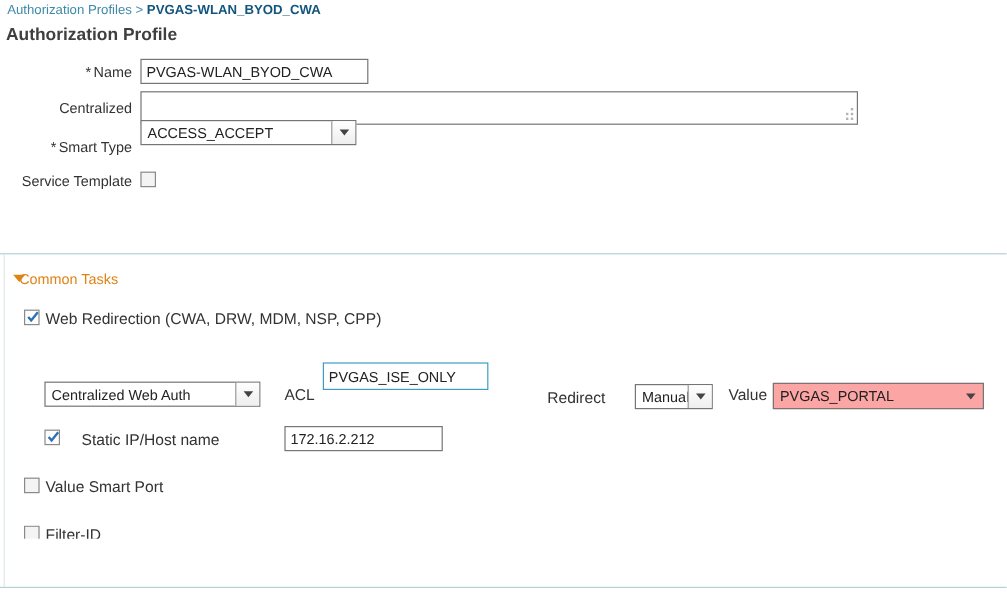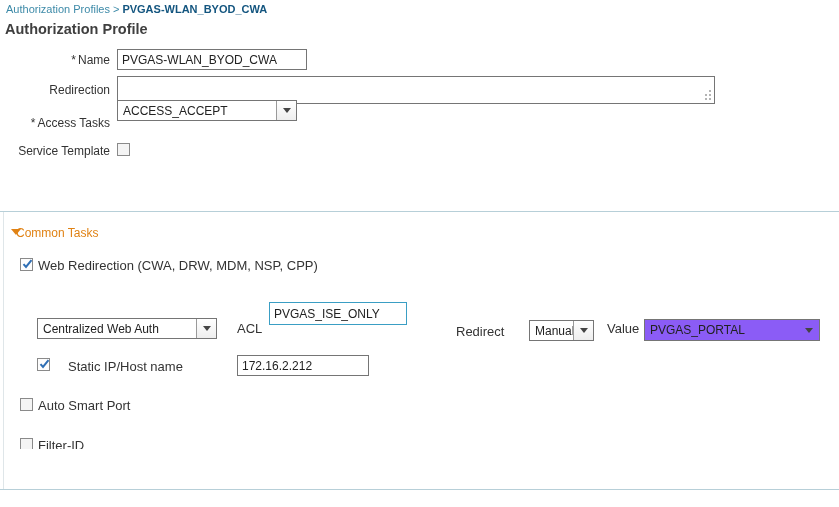--- a/index.html
+++ b/index.html
@@ -125,21 +125,21 @@
     display: flex;
     align-items: center;
     justify-content: center;
   }
 
   
   .combo-plain {
     position: absolute;
     box-sizing: border-box;
     border: 1px solid #757575;
-    background: #8b5cf6;
+    background: #fca5a5;
     display: flex;
     align-items: center;
     padding: 0 6px 0 5px;
   }
   .combo-plain .combo-text {
     flex: 1 1 auto;
     font-size: 12px;
     color: #222222;
     white-space: nowrap;
     overflow: hidden;
@@ -225,33 +225,33 @@
 </div>
 
 <div class="page-title">Authorization Profile</div>
 
 <div class="form-label" style="left:0px; top:53px; width:110px;">
   <span class="req-star">*</span><span>Name</span>
 </div>
 <input class="txt-input" style="left: 117px; top: 49px; width: 190px; height: 21px;" value="PVGAS-WLAN_BYOD_CWA">
 
 <div class="form-label" style="left:0px; top:83px; width:110px;">
-  <span>Redirection</span>
+  <span>Centralized</span>
 </div>
 <textarea class="txt-area" style="left: 117px; top: 76px; width: 598px; height: 28px;"></textarea>
 <div class="resize-grip" style="left:702px; top:90px; width:12px; height:12px;">
   <i style="left:7px; top:0px;"></i>
   <i style="left:3px; top:4px;"></i>
     <i style="left:7px; top:4px;"></i>
   <i style="left:3px; top:8px;"></i>
     <i style="left:7px; top:8px;"></i>
 </div>
 
 <div class="form-label" style="left:0px; top:116px; width:110px;">
-  <span class="req-star">*</span><span>Access Tasks</span>
+  <span class="req-star">*</span><span>Smart Type</span>
 </div>
 <div class="combo-split" style="left:117px; top:100px; width:180px; height:21px;justify-content:space-between;">
   <div class="combo-text">ACCESS_ACCEPT</div>
   <div class="combo-btn">
     <span class="caret"></span>
   </div>
 </div>
 
 <div class="form-label" style="left:0px; top:144px; width:110px;">
   <span>Service Template</span>
@@ -297,20 +297,20 @@
 
 <div class="cbox checked" style="left:37px; top:358px;">
   <svg class="tick" viewBox="0 0 11 11">
     <path d="M1.5 5.2 L4 8 L9.5 1.2" fill="none" stroke="#2f6fb5" stroke-width="2"></path>
   </svg>
 </div>
 <div class="plain-label" style="left:68px; top:359px;">Static IP/Host name</div>
 <input class="txt-input" style="left: 237px; top: 355px; width: 132px; height: 21px;" value="172.16.2.212">
 
 <div class="cbox" style="left:20px; top:398px;"></div>
-<div class="plain-label" style="left:38px; top:398px;">Auto Smart Port</div>
+<div class="plain-label" style="left:38px; top:398px;">Value Smart Port</div>
 
 <div class="clip-row" style="left:0px; top:438px; width:698px; height:11px;">
   <div class="cbox" style="left:20px; top:0px;"></div>
   <div class="plain-label" style="left:38px; top:0px;">Filter-ID</div>
 </div>
 
 <div class="panel-divider" style="top:489px;"></div>
 
 </body></html>

